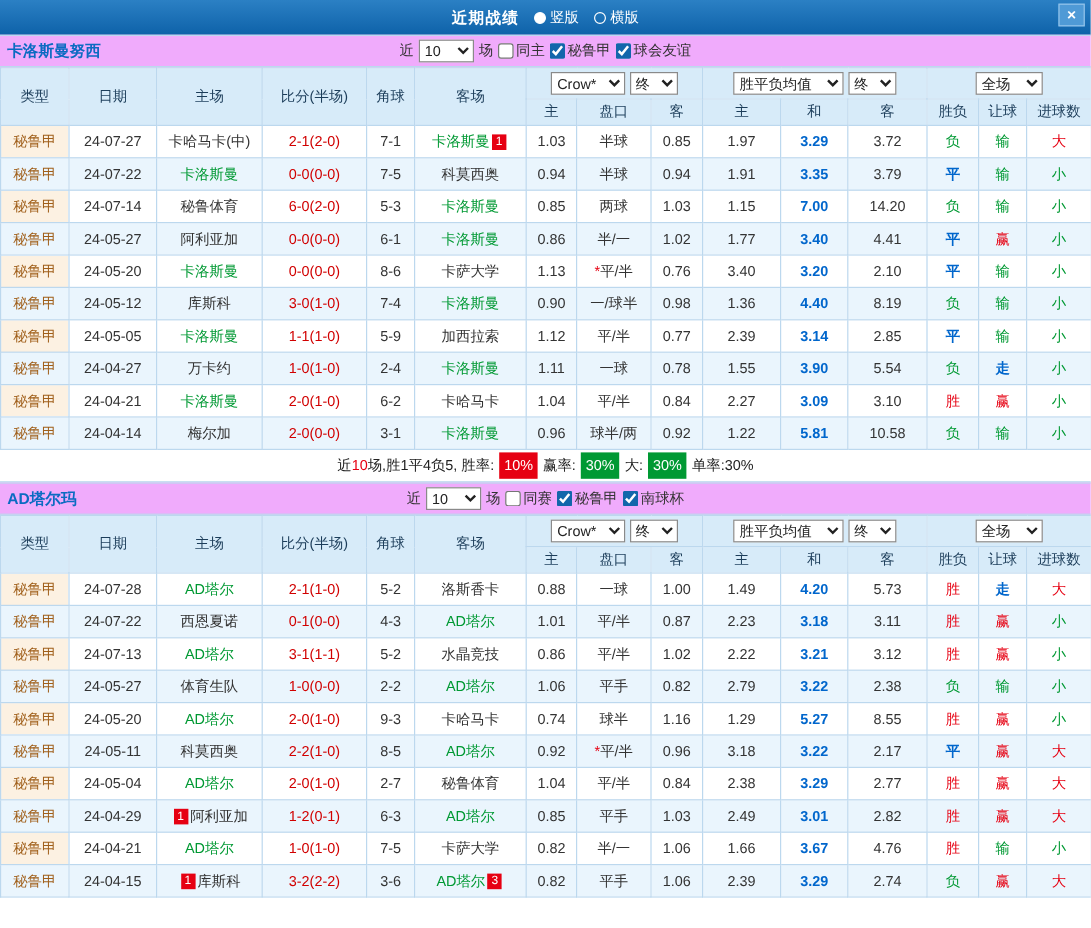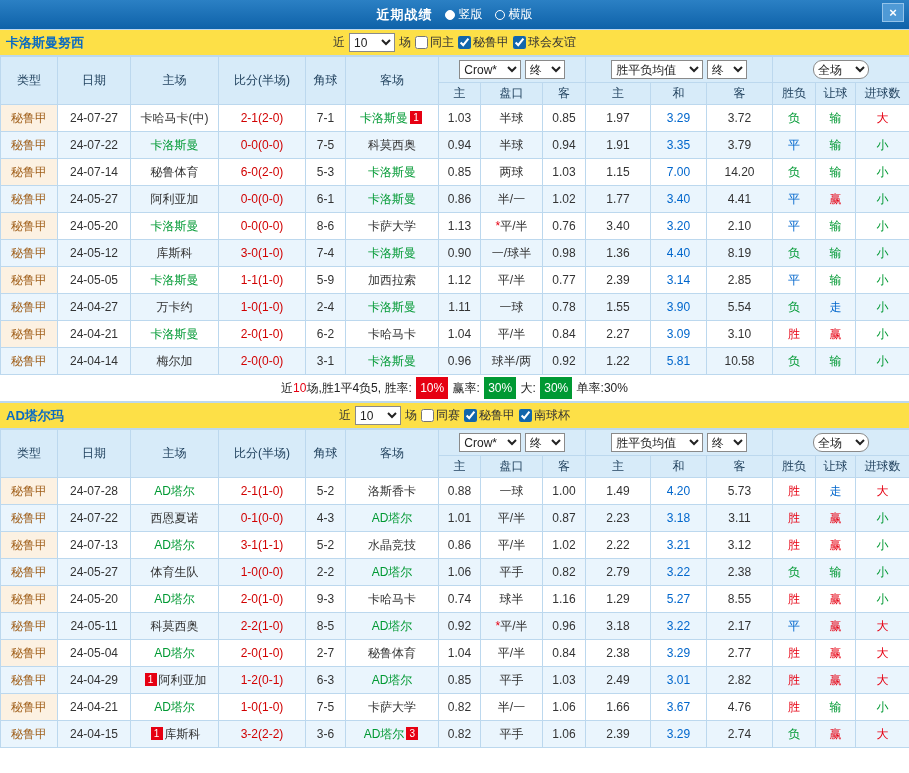--- a/index.html
+++ b/index.html
@@ -23,48 +23,48 @@
   .radio .dot { width:10px; height:10px; border:1px solid #fff; border-radius:50%; background:transparent; }
   .radio.sel .dot { background:#fff; }
   .close-btn {
     position:absolute; right:5px; top:3px; width:22px; height:19px;
     background:#4f9ad6; border:1px solid #93c3ea; color:#fff;
     font-weight:bold; font-size:13px; text-align:center; line-height:17px; cursor:pointer;
   }
 
   
   .sec-header {
-    position:relative; height:27px; background:#fde047;
+    position:relative; height:27px; background:#f0abfc;
     border-top:1px solid #bcd8ee; border-bottom:1px solid #bcd8ee;
     display:flex; align-items:center;
   }
   .team-name { position:absolute; left:6px; color:#0b6bc2; font-weight:bold; font-size:13px; }
   .filters { margin:0 auto; display:flex; align-items:center; gap:4px; }
   .filters .lbl { color:#333; }
   .cb { display:inline-flex; align-items:center; gap:2px; cursor:pointer; }
   .cb input { width:13px; height:13px; accent-color:#1266ab; cursor:pointer; }
   select { font-size:12px; height:19px; border:1px solid #8a8a8a; background:#fff; color:#222; }
   .w-count { width:46px; } .w-book { width:62px; } .w-stage { width:40px; }
-  .w-avg { width:92px; } .w-scope { width:56px;border-radius:9px; }
+  .w-avg { width:92px; } .w-scope { width:56px; }
 
   
   table { width:909px; border-collapse:collapse; table-layout:fixed; }
   th,td {
     border:1px solid #bcd8ee; text-align:center;
     overflow:hidden; white-space:nowrap; padding:0 1px;
   }
   thead th { background:#d7ebf9; font-weight:normal; color:#1c3d5a; }
   thead tr.selrow th { height:26px; }
   thead tr.subrow th { height:22px; }
   tbody td { height:27px; background:#fff; }
   tbody tr.alt td { background:#eaf5fd; }
   tbody td.league { background:#fcf1e2; color:#a05f1a; }
   .c-red { color:#e60012; }
   .c-green { color:#009933; }
-  .c-blue { color:#0066cc; }
+  .c-blue { color:#0066cc;font-weight:bold; }
   td.score { color:#d10000; cursor:pointer; }
   .tname { cursor:pointer; }
   .redcard {
     display:inline-block; min-width:12px; height:13px; line-height:13px;
     background:#e60012; color:#fff; font-size:10px; padding:0 1px;
     margin:0 2px; vertical-align:1px;
   }
 
   
   .summary {

